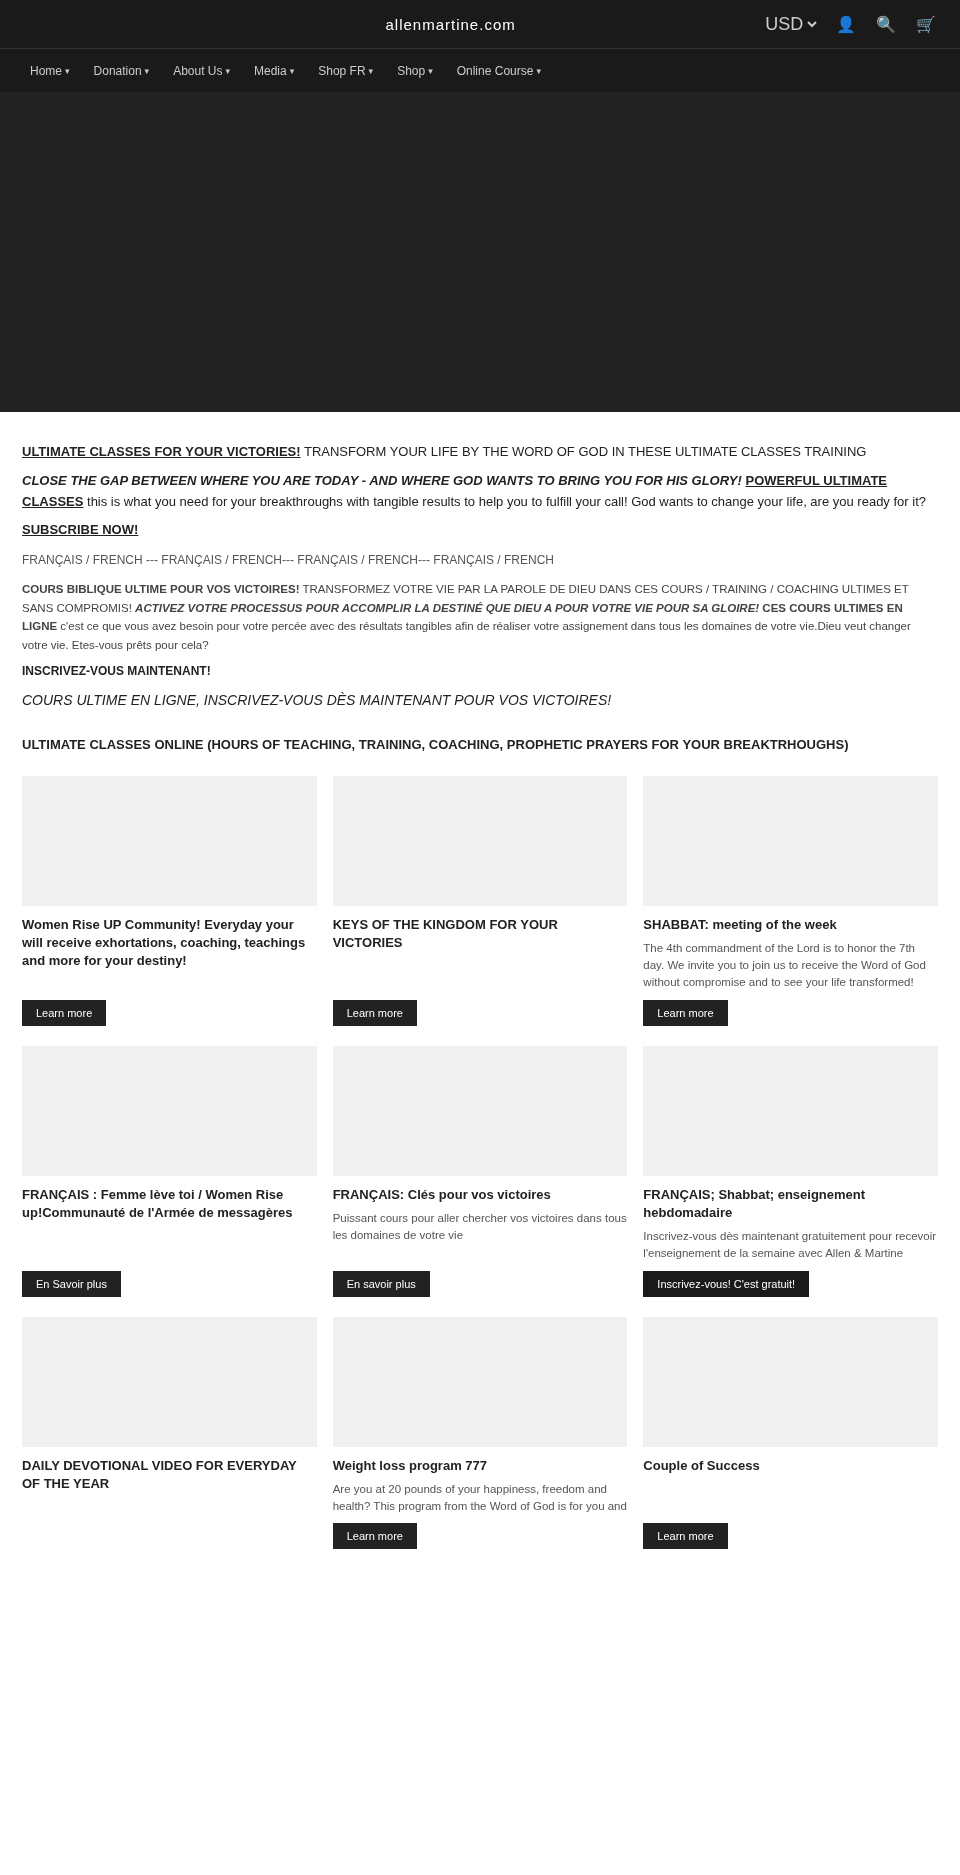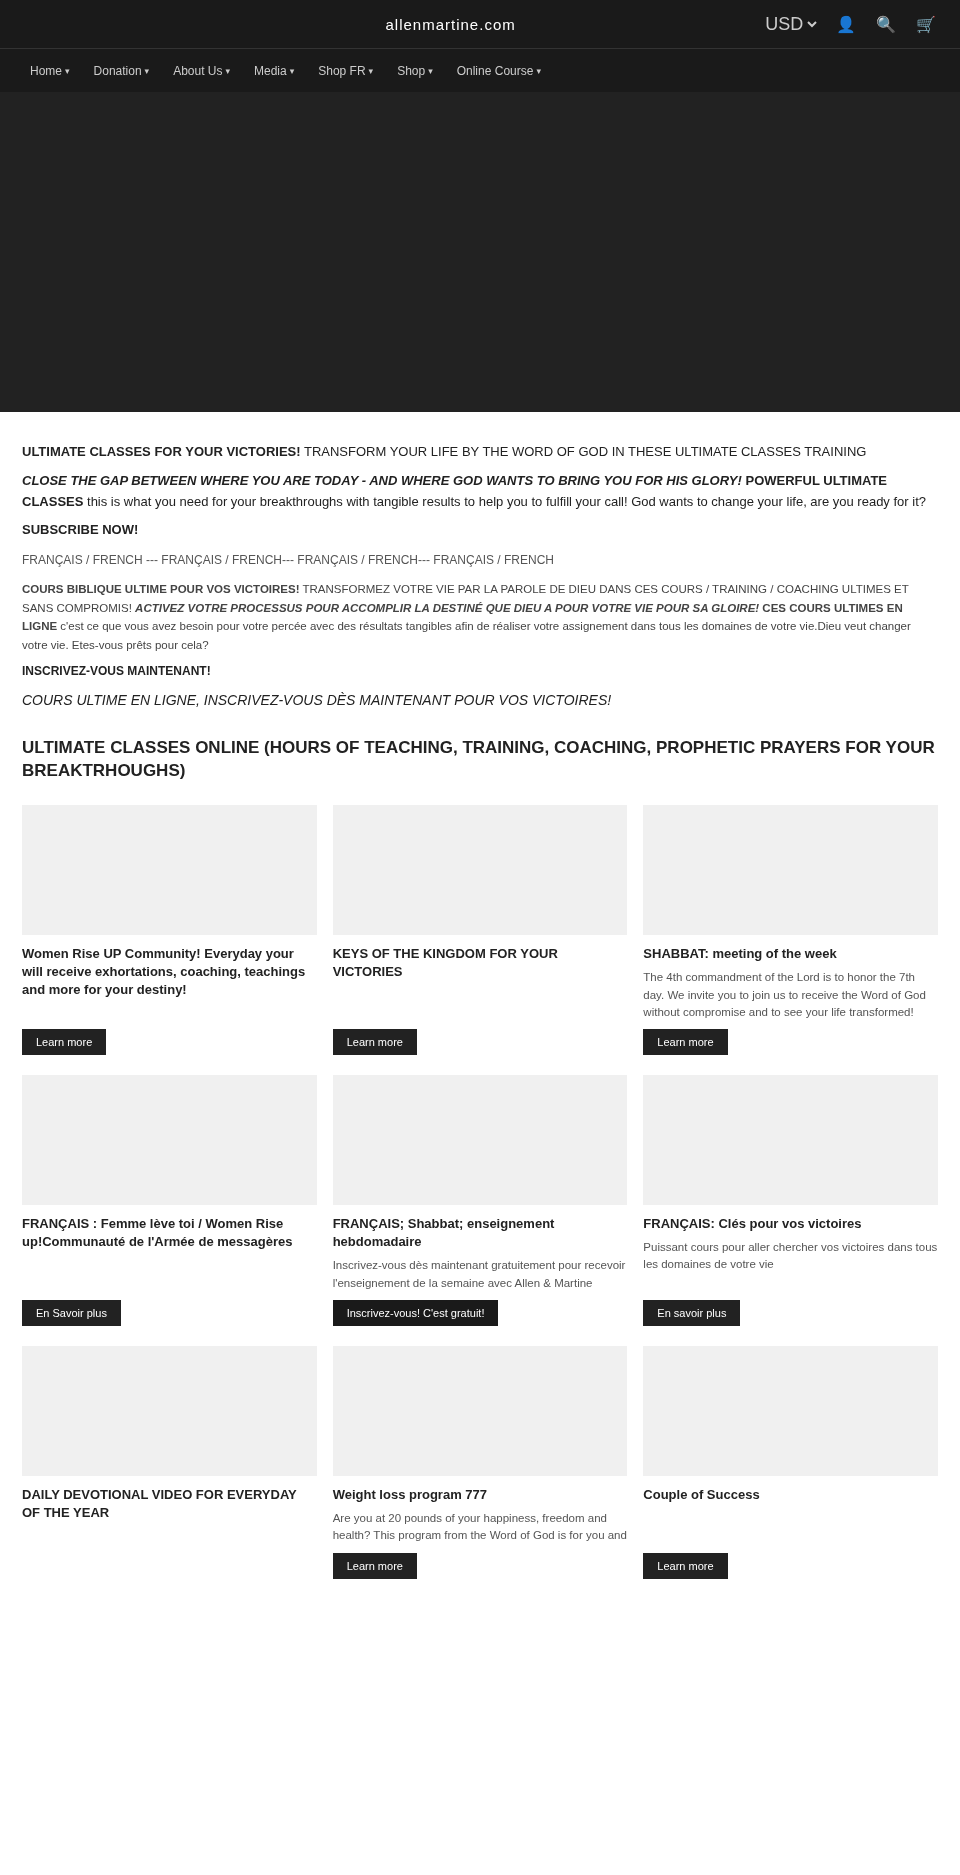--- a/index.html
+++ b/index.html
@@ -76,32 +76,32 @@
       background: #222;
       width: 100%;
       height: 320px;
     }
 
     
     .main { padding: 30px 22px 20px; }
 
     .intro-block { margin-bottom: 24px; }
     .intro-block p { margin-bottom: 8px; line-height: 1.6; font-size: 13px; }
-    .intro-block .en-bold { font-weight: bold; text-transform: uppercase; font-size: 13px; }
+    .intro-block .en-bold { font-weight: bold; text-transform: uppercase; font-size: 13px; text-decoration: underline; }
     .intro-block .en-italic-bold { font-style: italic; font-weight: bold; font-size: 13px; }
     .intro-block .lang-line { font-size: 12px; color: #555; margin: 10px 0; }
     .intro-block .fr-text { font-size: 11.5px; color: #444; line-height: 1.6; margin-bottom: 6px; }
     .intro-block .fr-bold { font-weight: bold; font-size: 11.5px; }
     .intro-block .fr-italic-bold { font-style: italic; font-weight: bold; font-size: 11.5px; }
     .intro-block .subscribe { font-size: 12px; font-weight: bold; margin-top: 8px; }
     .intro-block .cours-ultime { font-style: italic; font-size: 14px; margin-top: 8px; }
 
     
     .section-heading {
-      font-size: 17px;
+      font-size: 13px;
       font-weight: bold;
       text-transform: uppercase;
       margin-bottom: 22px;
       line-height: 1.4;
     }
 
     
     .cards-grid {
       display: grid;
       grid-template-columns: repeat(3, 1fr);
@@ -273,30 +273,30 @@
   </div>
 
   <div class="cards-grid">
     <div class="card">
       <div class="card-image"></div>
       <div class="card-title mixed-case">FRANÇAIS : Femme lève toi / Women Rise up!Communauté de l'Armée de messagères</div>
       <button class="btn-savoir">En Savoir plus</button>
     </div>
     <div class="card">
       <div class="card-image"></div>
+      <div class="card-title mixed-case">FRANÇAIS: Clés pour vos victoires</div>
+      <p class="card-desc">Puissant cours pour aller chercher vos victoires dans tous les domaines de votre vie</p>
+      <button class="btn-savoir">En savoir plus</button>
+    </div>
+    <div class="card">
+      <div class="card-image"></div>
       <div class="card-title mixed-case">FRANÇAIS; Shabbat; enseignement hebdomadaire</div>
       <p class="card-desc">Inscrivez-vous dès maintenant gratuitement pour recevoir l'enseignement de la semaine avec Allen &amp; Martine</p>
       <button class="btn-inscrivez">Inscrivez-vous! C'est gratuit!</button>
     </div>
-    <div class="card">
-      <div class="card-image"></div>
-      <div class="card-title mixed-case">FRANÇAIS: Clés pour vos victoires</div>
-      <p class="card-desc">Puissant cours pour aller chercher vos victoires dans tous les domaines de votre vie</p>
-      <button class="btn-savoir">En savoir plus</button>
-    </div>
   </div>
 
   <div class="cards-grid">
     <div class="card">
       <div class="card-image"></div>
       <div class="card-title">DAILY DEVOTIONAL VIDEO FOR EVERYDAY OF THE YEAR</div>
     </div>
     <div class="card">
       <div class="card-image"></div>
       <div class="card-title mixed-case">Weight loss program 777</div>

